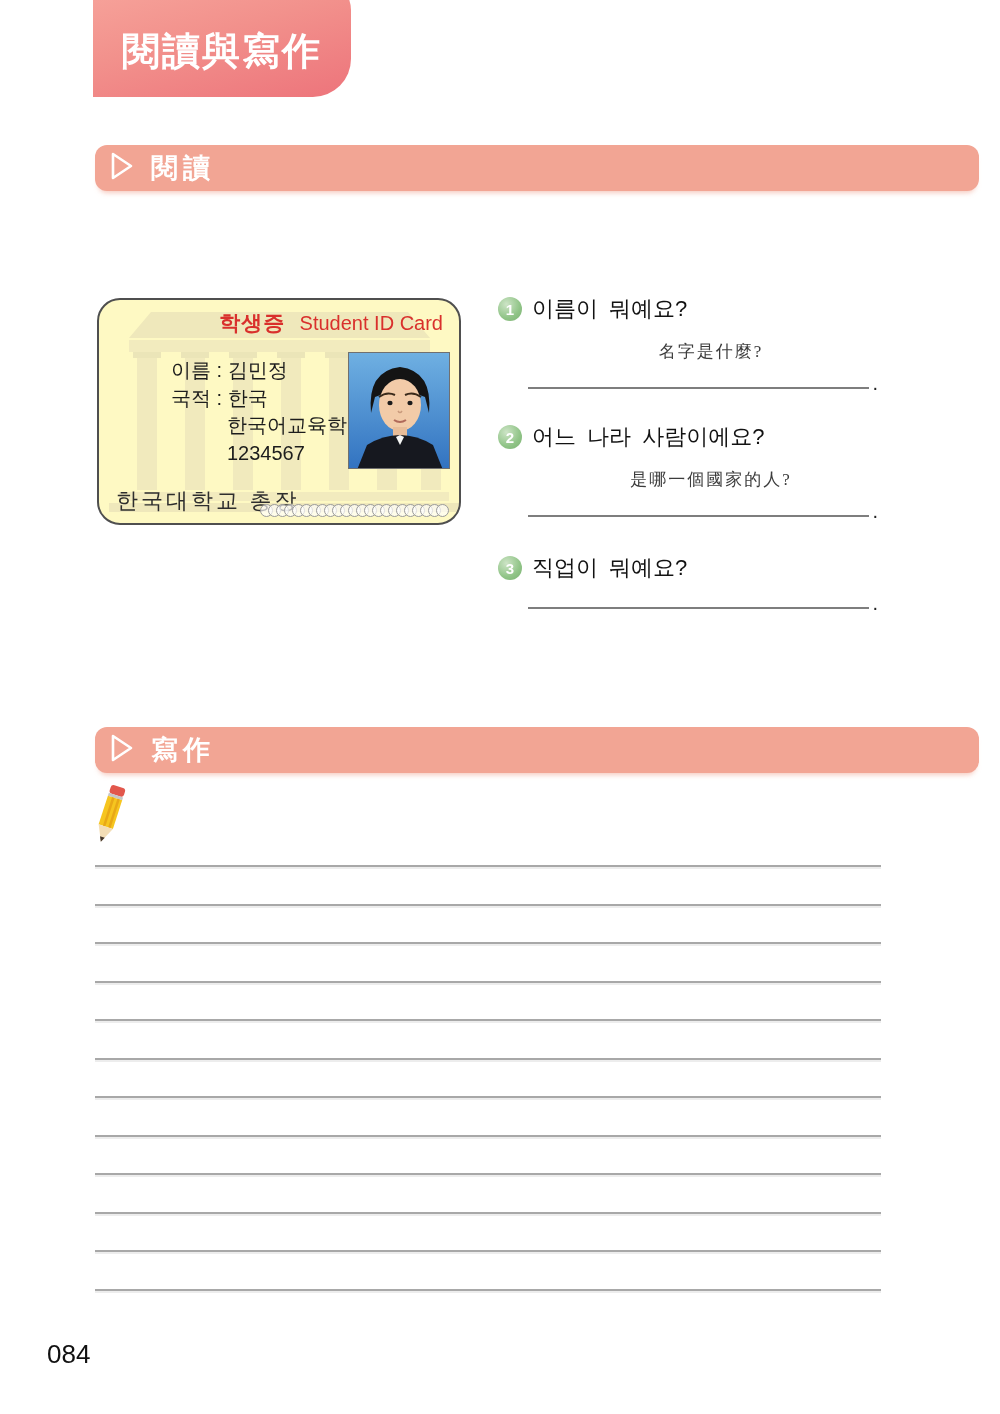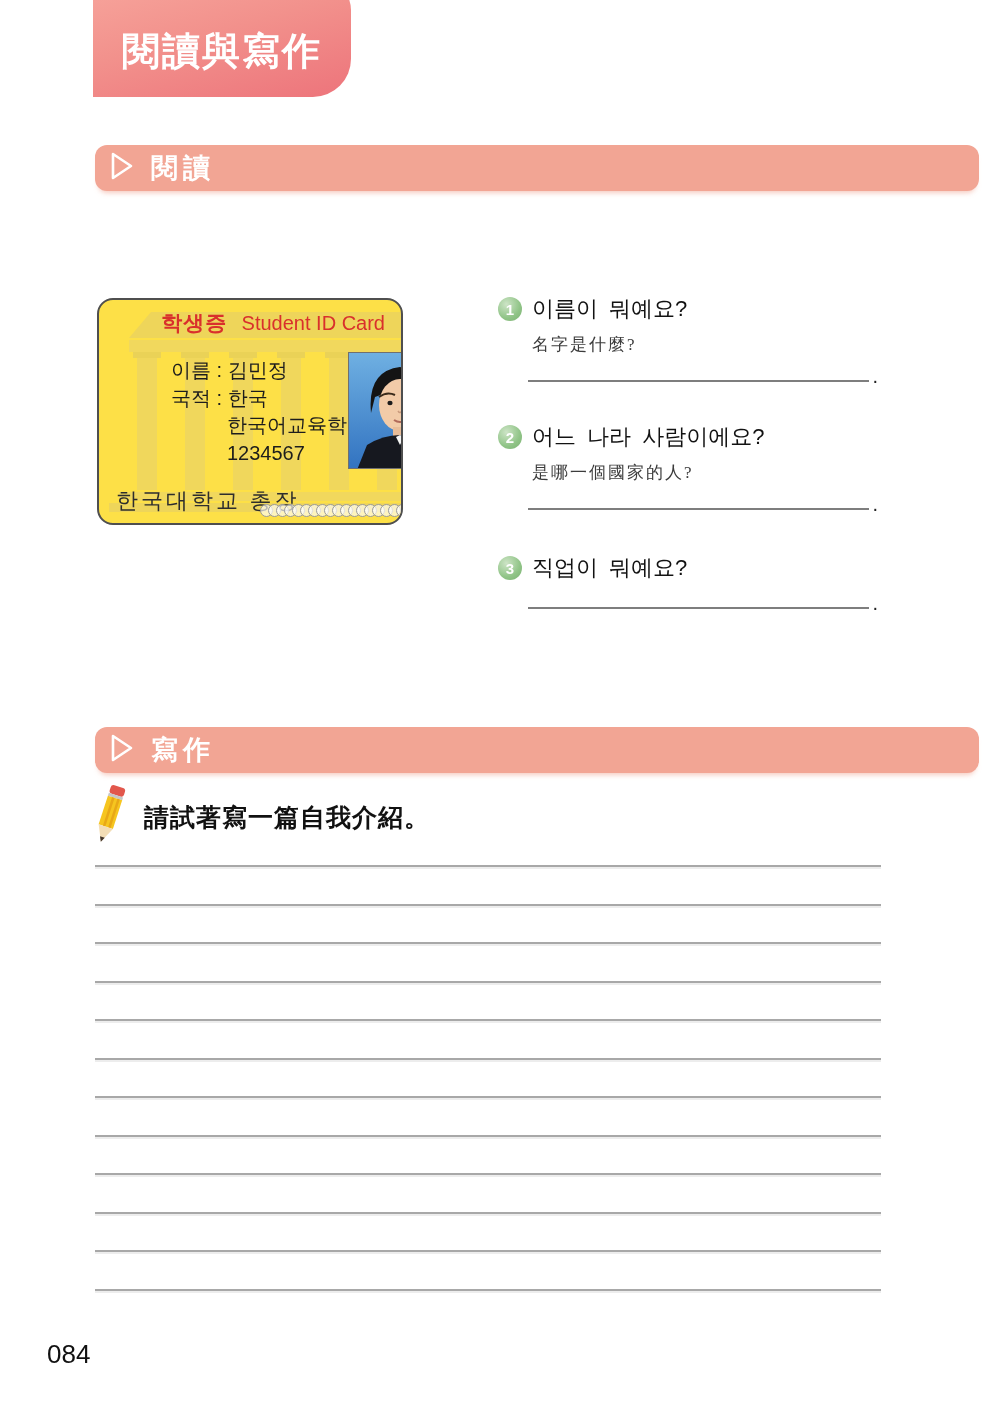--- a/index.html
+++ b/index.html
@@ -40,22 +40,22 @@
     position:absolute; display:flex; align-items:center;
   }
   #reading-instruction { left:88px; top:207px; }
   #writing-instruction { left:84px; top:782px; }
   .instruction-text {
     margin-left:10px; font-size:25px; font-weight:bold; color:#111; letter-spacing:1px;
   }
 
   
   .student-card {
-    position:absolute; left:97px; top:298px; width:306px; height:227px;
-    background:#fde047; border:2px solid #4f4f4f; border-radius:16px; overflow:hidden;
+    position:absolute; left:97px; top:298px; width:364px; height:227px;
+    background:#fef9c3; border:2px solid #4f4f4f; border-radius:23px; overflow:hidden;
   }
   .card-bg { position:absolute; left:0; top:0; width:100%; height:100%; opacity:0.22; }
   .card-header { position:absolute; top:9px; left:0; right:16px; text-align:right; white-space:nowrap; }
   .card-title-ko { color:#d9302c; font-weight:bold; font-size:21px; letter-spacing:1px; }
   .card-title-en { color:#d9302c; font-size:20px; margin-left:10px; }
   .card-info { position:absolute; left:72px; top:57px; font-size:20px; color:#1c1c1c; }
   .card-info div { height:27.5px; line-height:27.5px; white-space:nowrap; }
   .card-info .indent { margin-left:56px; }
   .card-photo {
     position:absolute; left:249px; top:52px; width:102px; height:117px;
@@ -83,22 +83,22 @@
   #question-3 { top:553px; }
   .question-head { display:flex; align-items:center; }
   .q-badge {
     flex:0 0 24px; width:24px; height:24px; border-radius:50%;
     background:radial-gradient(circle at 35% 30%, #cde4c6, #90c487 60%, #7bb172);
     color:#fff; font-weight:bold; font-size:15px;
     display:flex; align-items:center; justify-content:center;
   }
   .q-korean { margin-left:10px; font-size:22px; font-weight:500; color:#121212; word-spacing:5px; white-space:nowrap; }
   .q-chinese {
-    margin-left:34px; margin-top:9px; font-family:"Liberation Serif", serif;
-    font-size:17px; color:#3c3c3c; letter-spacing:2px;
+    margin-left:34px; margin-top:16px; font-family:"Liberation Serif", serif;
+    font-size:17px; color:#3c3c3c; letter-spacing:2px;text-align:center;
   }
   .answer-row { margin-left:30px; margin-top:12px; width:350px; display:flex; align-items:flex-end; }
   .answer-line { flex:1; height:14px; border-bottom:2px solid #7e7e7e; }
   .answer-period { font-size:20px; color:#222; margin-left:3px; line-height:12px; }
 
   
   .writing-line {
     position:absolute; left:95px; width:786px; height:2px;
     background:#a8a8a8; box-shadow:0 2px 0 rgba(0,0,0,0.07);
   }
@@ -264,21 +264,20 @@
           <rect x="18" y="3" width="15" height="9" rx="3" fill="#e2574c"></rect>
           <rect x="18" y="12" width="15" height="3" fill="#c7c7c7"></rect>
           <rect x="18" y="15" width="15" height="30" fill="#f6c51f"></rect>
           <rect x="22.5" y="15" width="2.5" height="30" fill="#e8a817"></rect>
           <rect x="28" y="15" width="2.5" height="30" fill="#e8a817"></rect>
           <polygon points="18,45 33,45 25.5,61" fill="#f3ddb5"></polygon>
           <polygon points="23,56 28,56 25.5,61" fill="#45382c"></polygon>
         </g>
       </svg>
     </span>
-    <span class="instruction-text">請試著寫一篇自我介紹。</span>
   </div>
 
   <div id="writing-lines">
       <div class="writing-line" style="top: 865px;"></div>
       <div class="writing-line" style="top: 903.5px;"></div>
       <div class="writing-line" style="top: 942px;"></div>
       <div class="writing-line" style="top: 980.5px;"></div>
       <div class="writing-line" style="top: 1019px;"></div>
       <div class="writing-line" style="top: 1057.5px;"></div>
       <div class="writing-line" style="top: 1096px;"></div>

